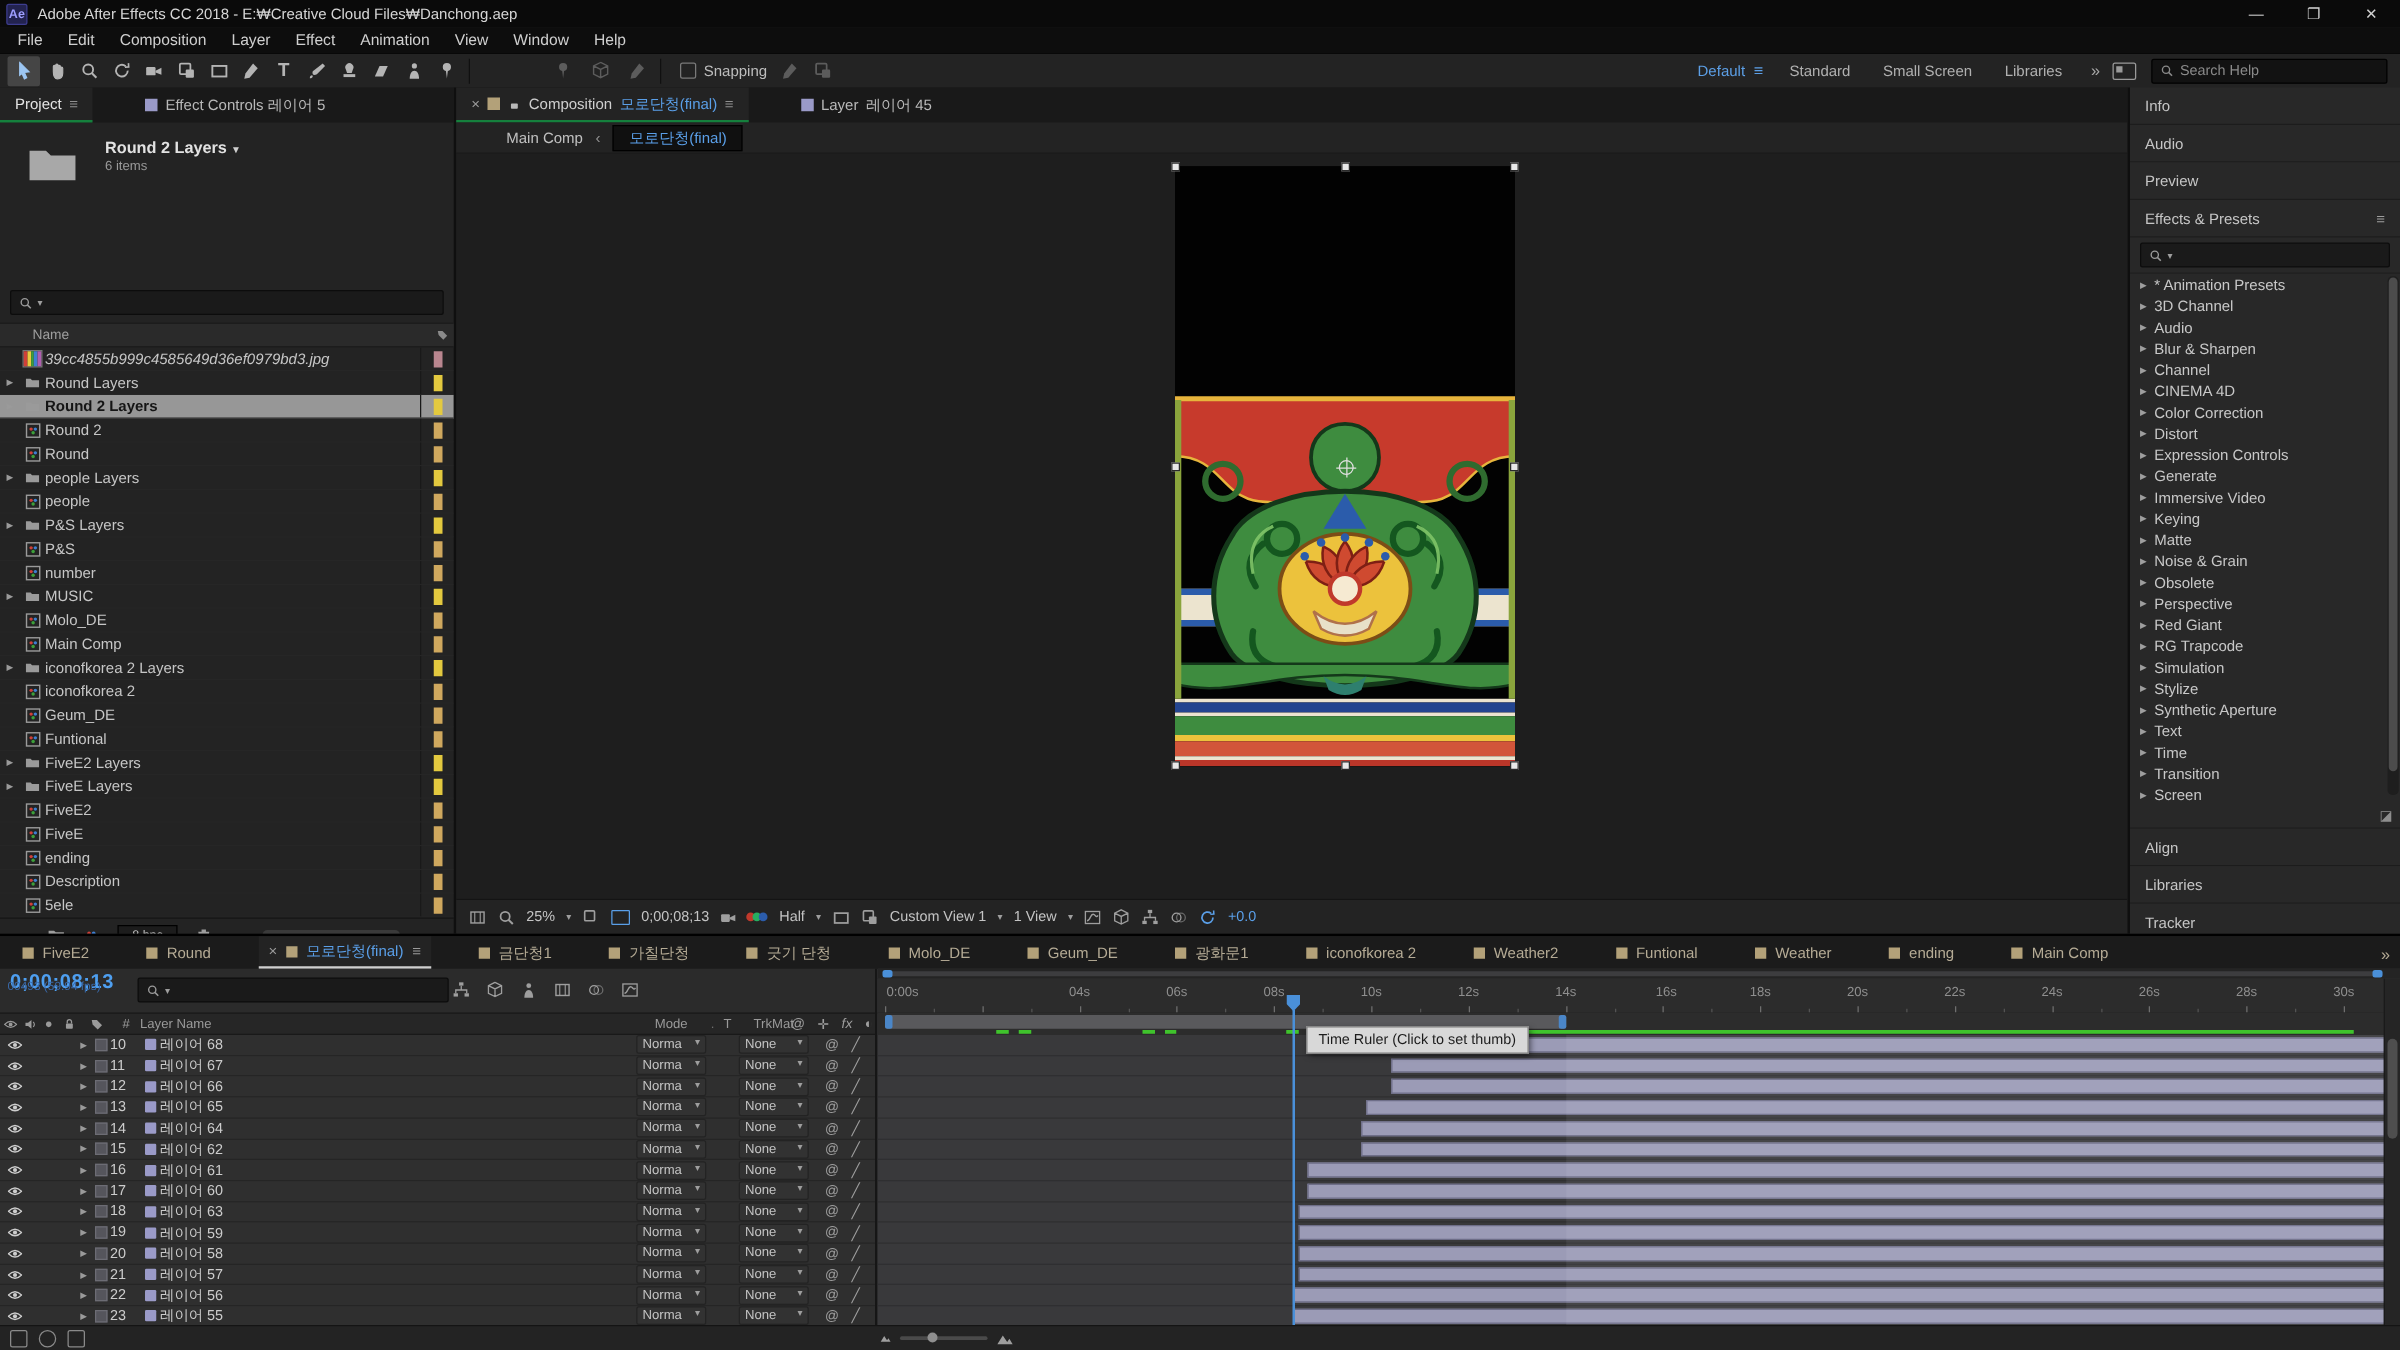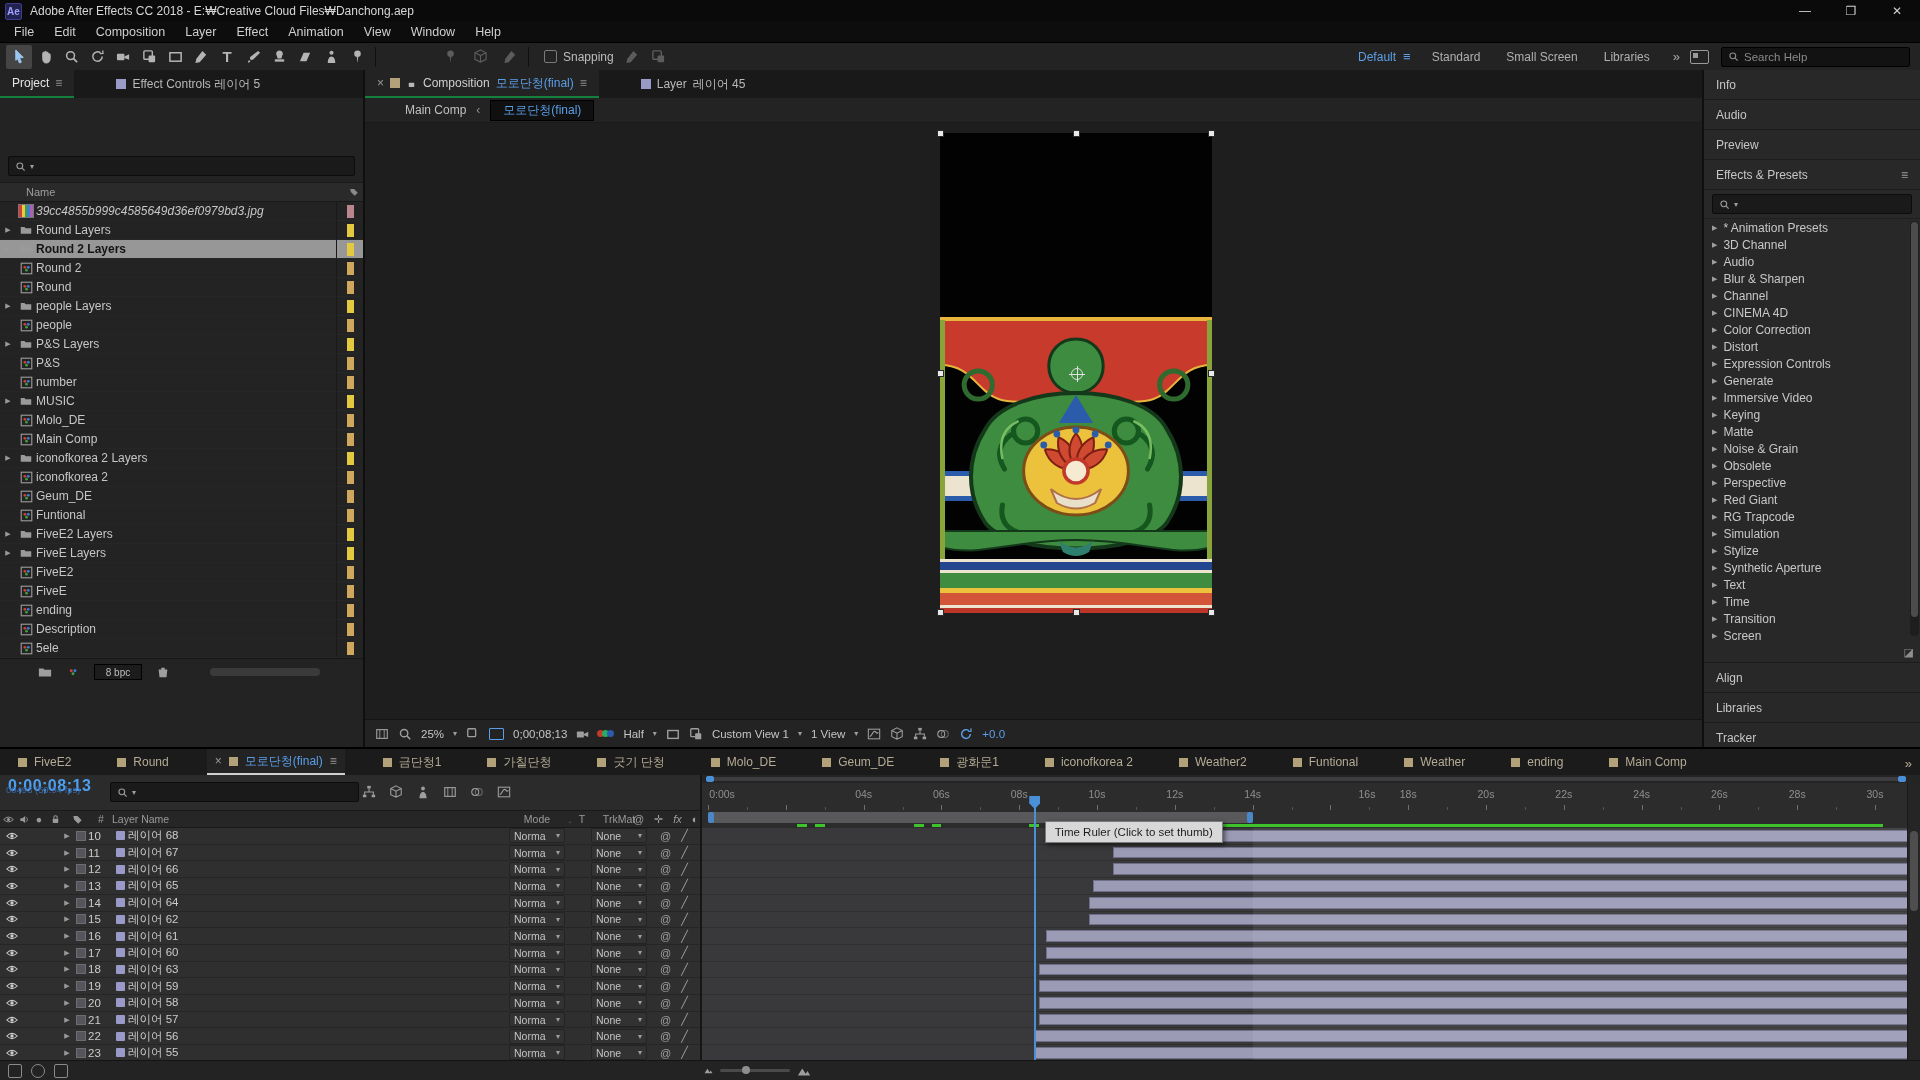--- a/index.html
+++ b/index.html
@@ -127,21 +127,21 @@
   #tl-colhead{height:18px;background:#262626;border-top:1px solid #191919;border-bottom:1px solid #191919;
               display:flex;align-items:center;font-size:10.5px;color:#9a9a9a;box-sizing:border-box}
   #tl-colhead svg{width:11px;height:11px;fill:#9a9a9a;stroke:#9a9a9a}
   .hc{flex:none;display:flex;align-items:center;justify-content:center}
   #tl-rows-left .lrow{height:16.714px;display:flex;align-items:center;background:#2f2f2f;border-bottom:1px solid #252525;box-sizing:border-box;font-size:11.5px;color:#cccccc}
   .cell{flex:none;display:flex;align-items:center;justify-content:center}
   .c-eye{width:24px}.c-sp{width:36px}.c-tri{width:14px;font-size:7px;color:#9a9a9a}
   .c-chip{width:14px}.c-num{width:24px;justify-content:flex-start}.c-typ{width:16px}
   .c-name{flex:1;justify-content:flex-start;overflow:hidden;white-space:nowrap}
   .c-mode{width:58px}.c-dot{width:8px;color:#707070}.c-t{width:16px}.c-trk{width:58px}.c-sw{width:52px;gap:10px;color:#9e9e9e;font-size:11px}
-  .ddbox{width:46px;height:13px;background:#323232;border:1px solid #232323;border-radius:2px;display:flex;align-items:center;justify-content:space-between;padding:0 4px;font-size:10.5px;color:#c4c4c4}
+  .ddbox{width:46px;height:13px;background:#323232;border:1px solid #232323;border-radius:2px;display:flex;align-items:flex-start;justify-content:space-between;padding:0 4px;font-size:10.5px;color:#c4c4c4}
   .minichip{width:8px;height:8px;background:#55555c;border:1px solid #6c6c74}
   .typechip{width:9px;height:9px;background:#9a9ac8;border-radius:1px}
 
   #tl-right{position:absolute;left:702px;top:26px;right:0;bottom:20px;background:#39393b;overflow:hidden}
   #tl-nav{position:absolute;left:0;top:0;right:0;height:8px;background:#242424}
   #tl-nav .track{position:absolute;left:5px;right:14px;top:2px;height:4px;background:#3d3d3f;border-radius:2px}
   #tl-nav .capL,#tl-nav .capR{position:absolute;top:1px;width:8px;height:6px;background:#4a90d9;border-radius:2px}
   #tl-nav .capL{left:4px}#tl-nav .capR{right:14px}
   #tl-ruler{position:absolute;left:0;top:8px;right:0;height:27px;background:#2c2c2c;border-bottom:1px solid #1c1c1c}
   .rlabel{position:absolute;top:5px;font-size:10.5px;color:#8f8f8f;transform:translateX(-50%);white-space:nowrap}
@@ -417,20 +417,30 @@
 <div id="project">
   <div class="panel-tabbar">
     <div class="ptab active">
       <span>Project</span>
       <span class="dim">≡</span>
     </div>
     <div class="ptab" style="margin-left:30px">
       <span class="sq lav"></span>
       <span>Effect Controls 레이어 5</span>
     </div>
+  </div>
+  <div id="proj-info">
+    <span id="proj-thumb"><svg class="ic">
+          <use href="#i-folder"></use>
+        </svg></span>
+    <span>
+      <div><span id="proj-title">Round 2 Layers</span>
+        <span class="caret" style="color:#cfcfcf">▼</span></div>
+      <div id="proj-meta">6 items</div>
+    </span>
   </div>
   <div id="proj-search" class="searchbox">
     <svg class="ic" width="11" height="11" style="fill:none;stroke:#9a9a9a">
         <use href="#i-zoom"></use>
       </svg>
     <span class="caret">▾</span>
   </div>
   <div id="proj-header">
     <span style="width:26px"></span>
     <span>Name</span>
@@ -1690,21 +1700,21 @@
         <span class="rlabel" style="left: 239.4px;">06s</span>
         <span class="rtick" style="left: 239.4px; height: 5px;"></span>
         <span class="rlabel" style="left: 317.2px;">08s</span>
         <span class="rtick" style="left: 317.2px; height: 5px;"></span>
         <span class="rlabel" style="left: 395px;">10s</span>
         <span class="rtick" style="left: 395px; height: 5px;"></span>
         <span class="rlabel" style="left: 472.8px;">12s</span>
         <span class="rtick" style="left: 472.8px; height: 5px;"></span>
         <span class="rlabel" style="left: 550.6px;">14s</span>
         <span class="rtick" style="left: 550.6px; height: 5px;"></span>
-        <span class="rlabel" style="left: 665px;">16s</span>
+        <span class="rlabel" style="left: 631px;">16s</span>
         <span class="rtick" style="left: 628.4px; height: 5px;"></span>
         <span class="rlabel" style="left: 706.2px;">18s</span>
         <span class="rtick" style="left: 706.2px; height: 5px;"></span>
         <span class="rlabel" style="left: 784px;">20s</span>
         <span class="rtick" style="left: 784px; height: 5px;"></span>
         <span class="rlabel" style="left: 861.8px;">22s</span>
         <span class="rtick" style="left: 861.8px; height: 5px;"></span>
         <span class="rlabel" style="left: 939.6px;">24s</span>
         <span class="rtick" style="left: 939.6px; height: 5px;"></span>
         <span class="rlabel" style="left: 1017.4px;">26s</span>

